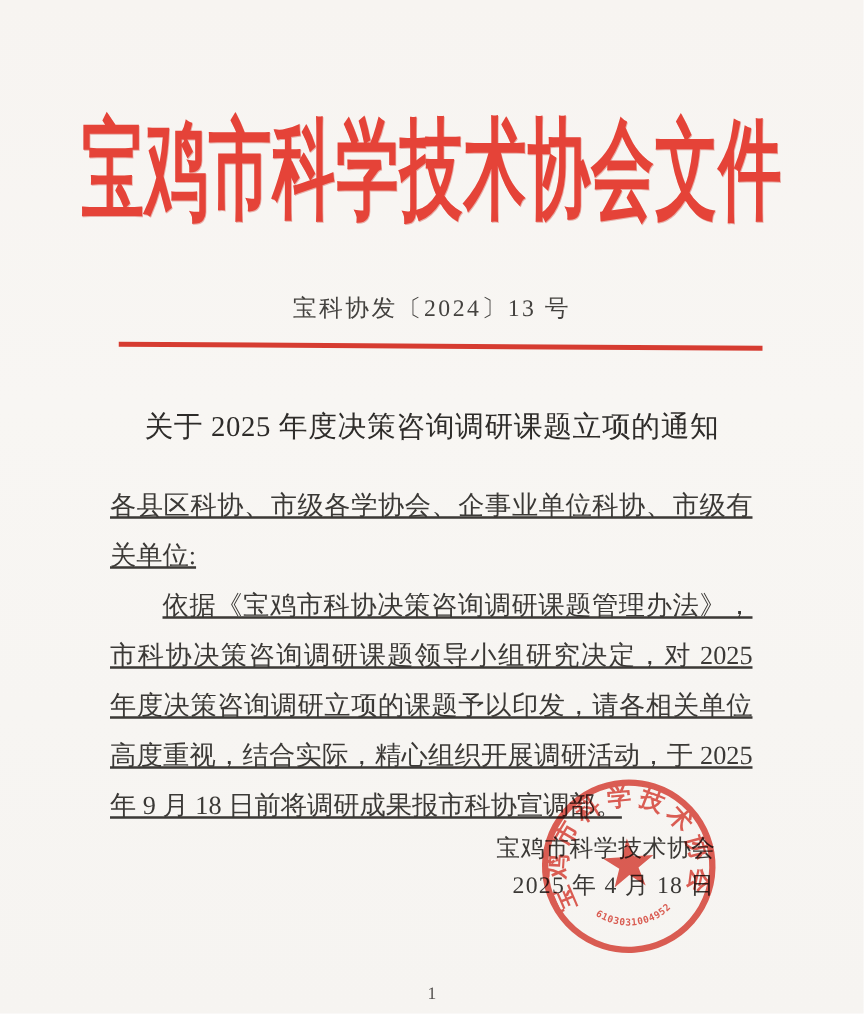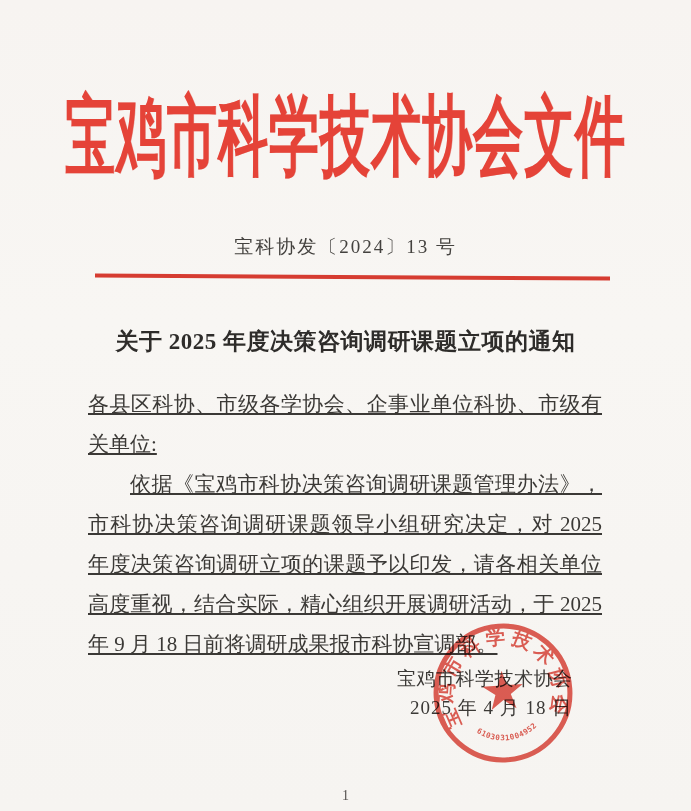--- a/index.html
+++ b/index.html
@@ -49,21 +49,21 @@
     background: #d63c31;
     transform: rotate(0.35deg);
   }
   .doc-title {
     position: absolute;
     top: 326px;
     left: 0;
     width: 100%;
     text-align: center;
     color: #2e2c2a;
-    font-weight: bold;
+    font-weight: normal;
     font-size: 23px;
     letter-spacing: 0.5px;
   }
   .body-text {
     position: absolute;
     top: 384px;
     left: 88px;
     width: 514px;
     color: #3b3936;
     font-size: 21px;

